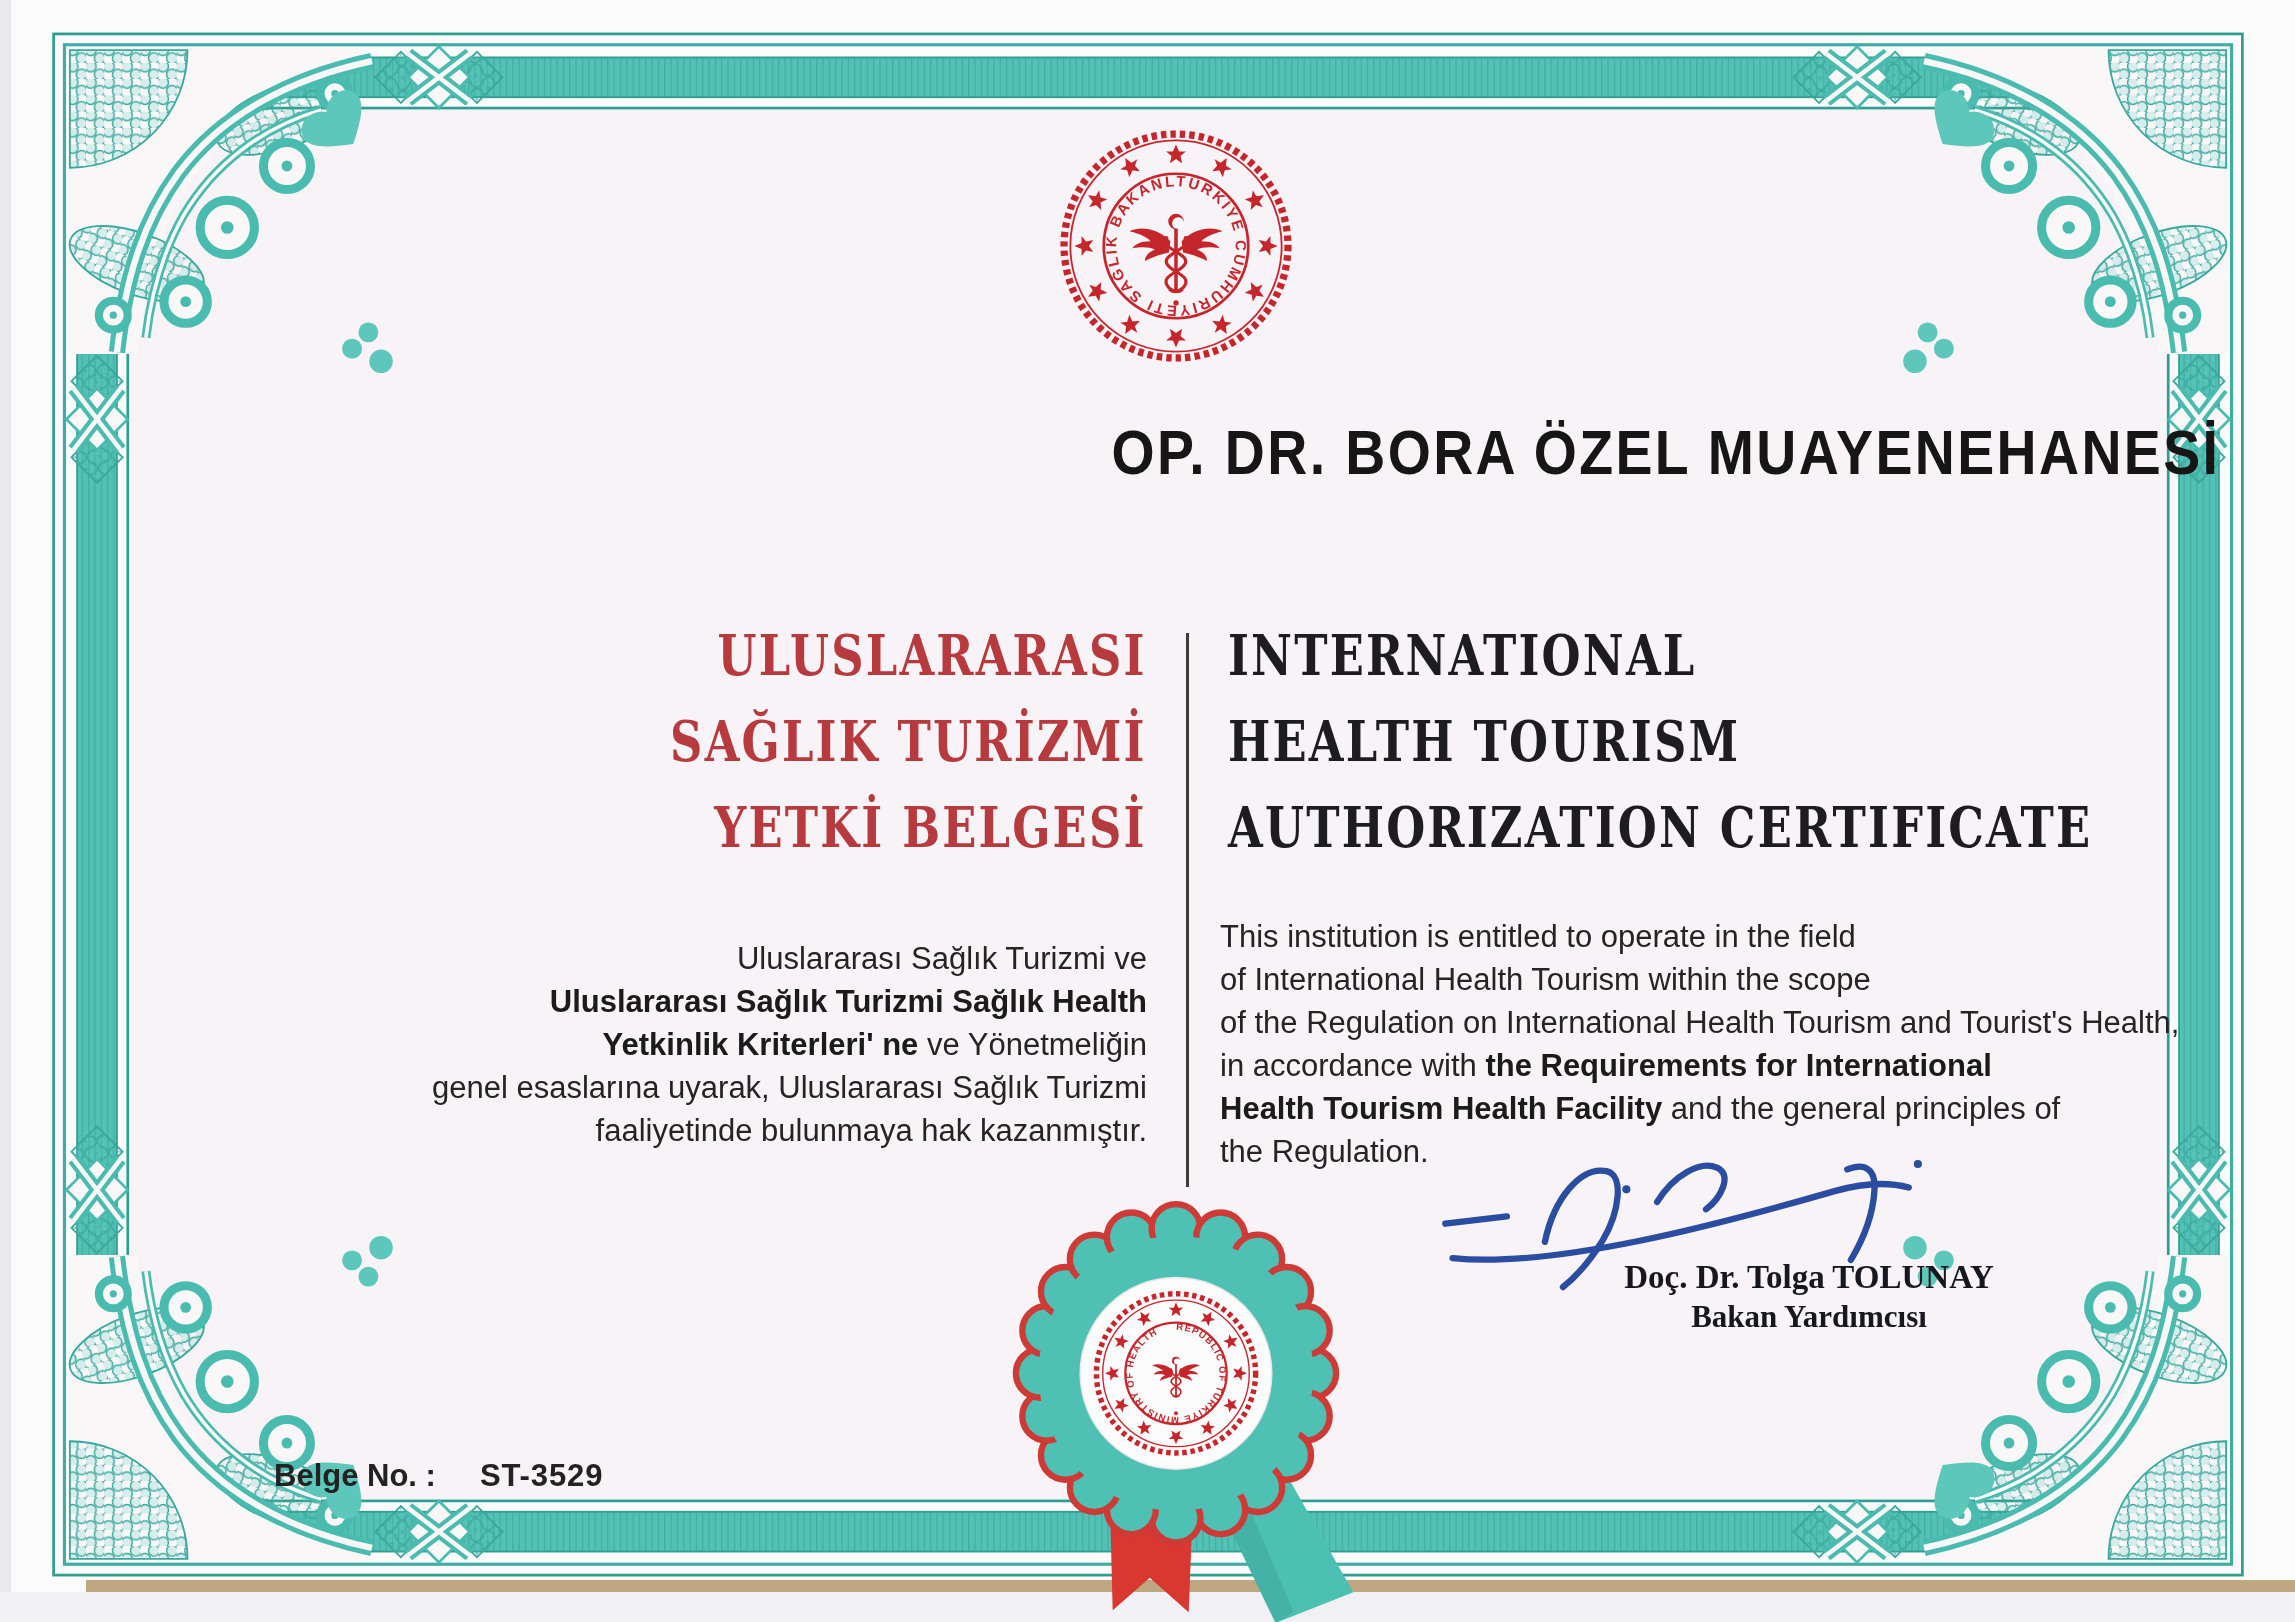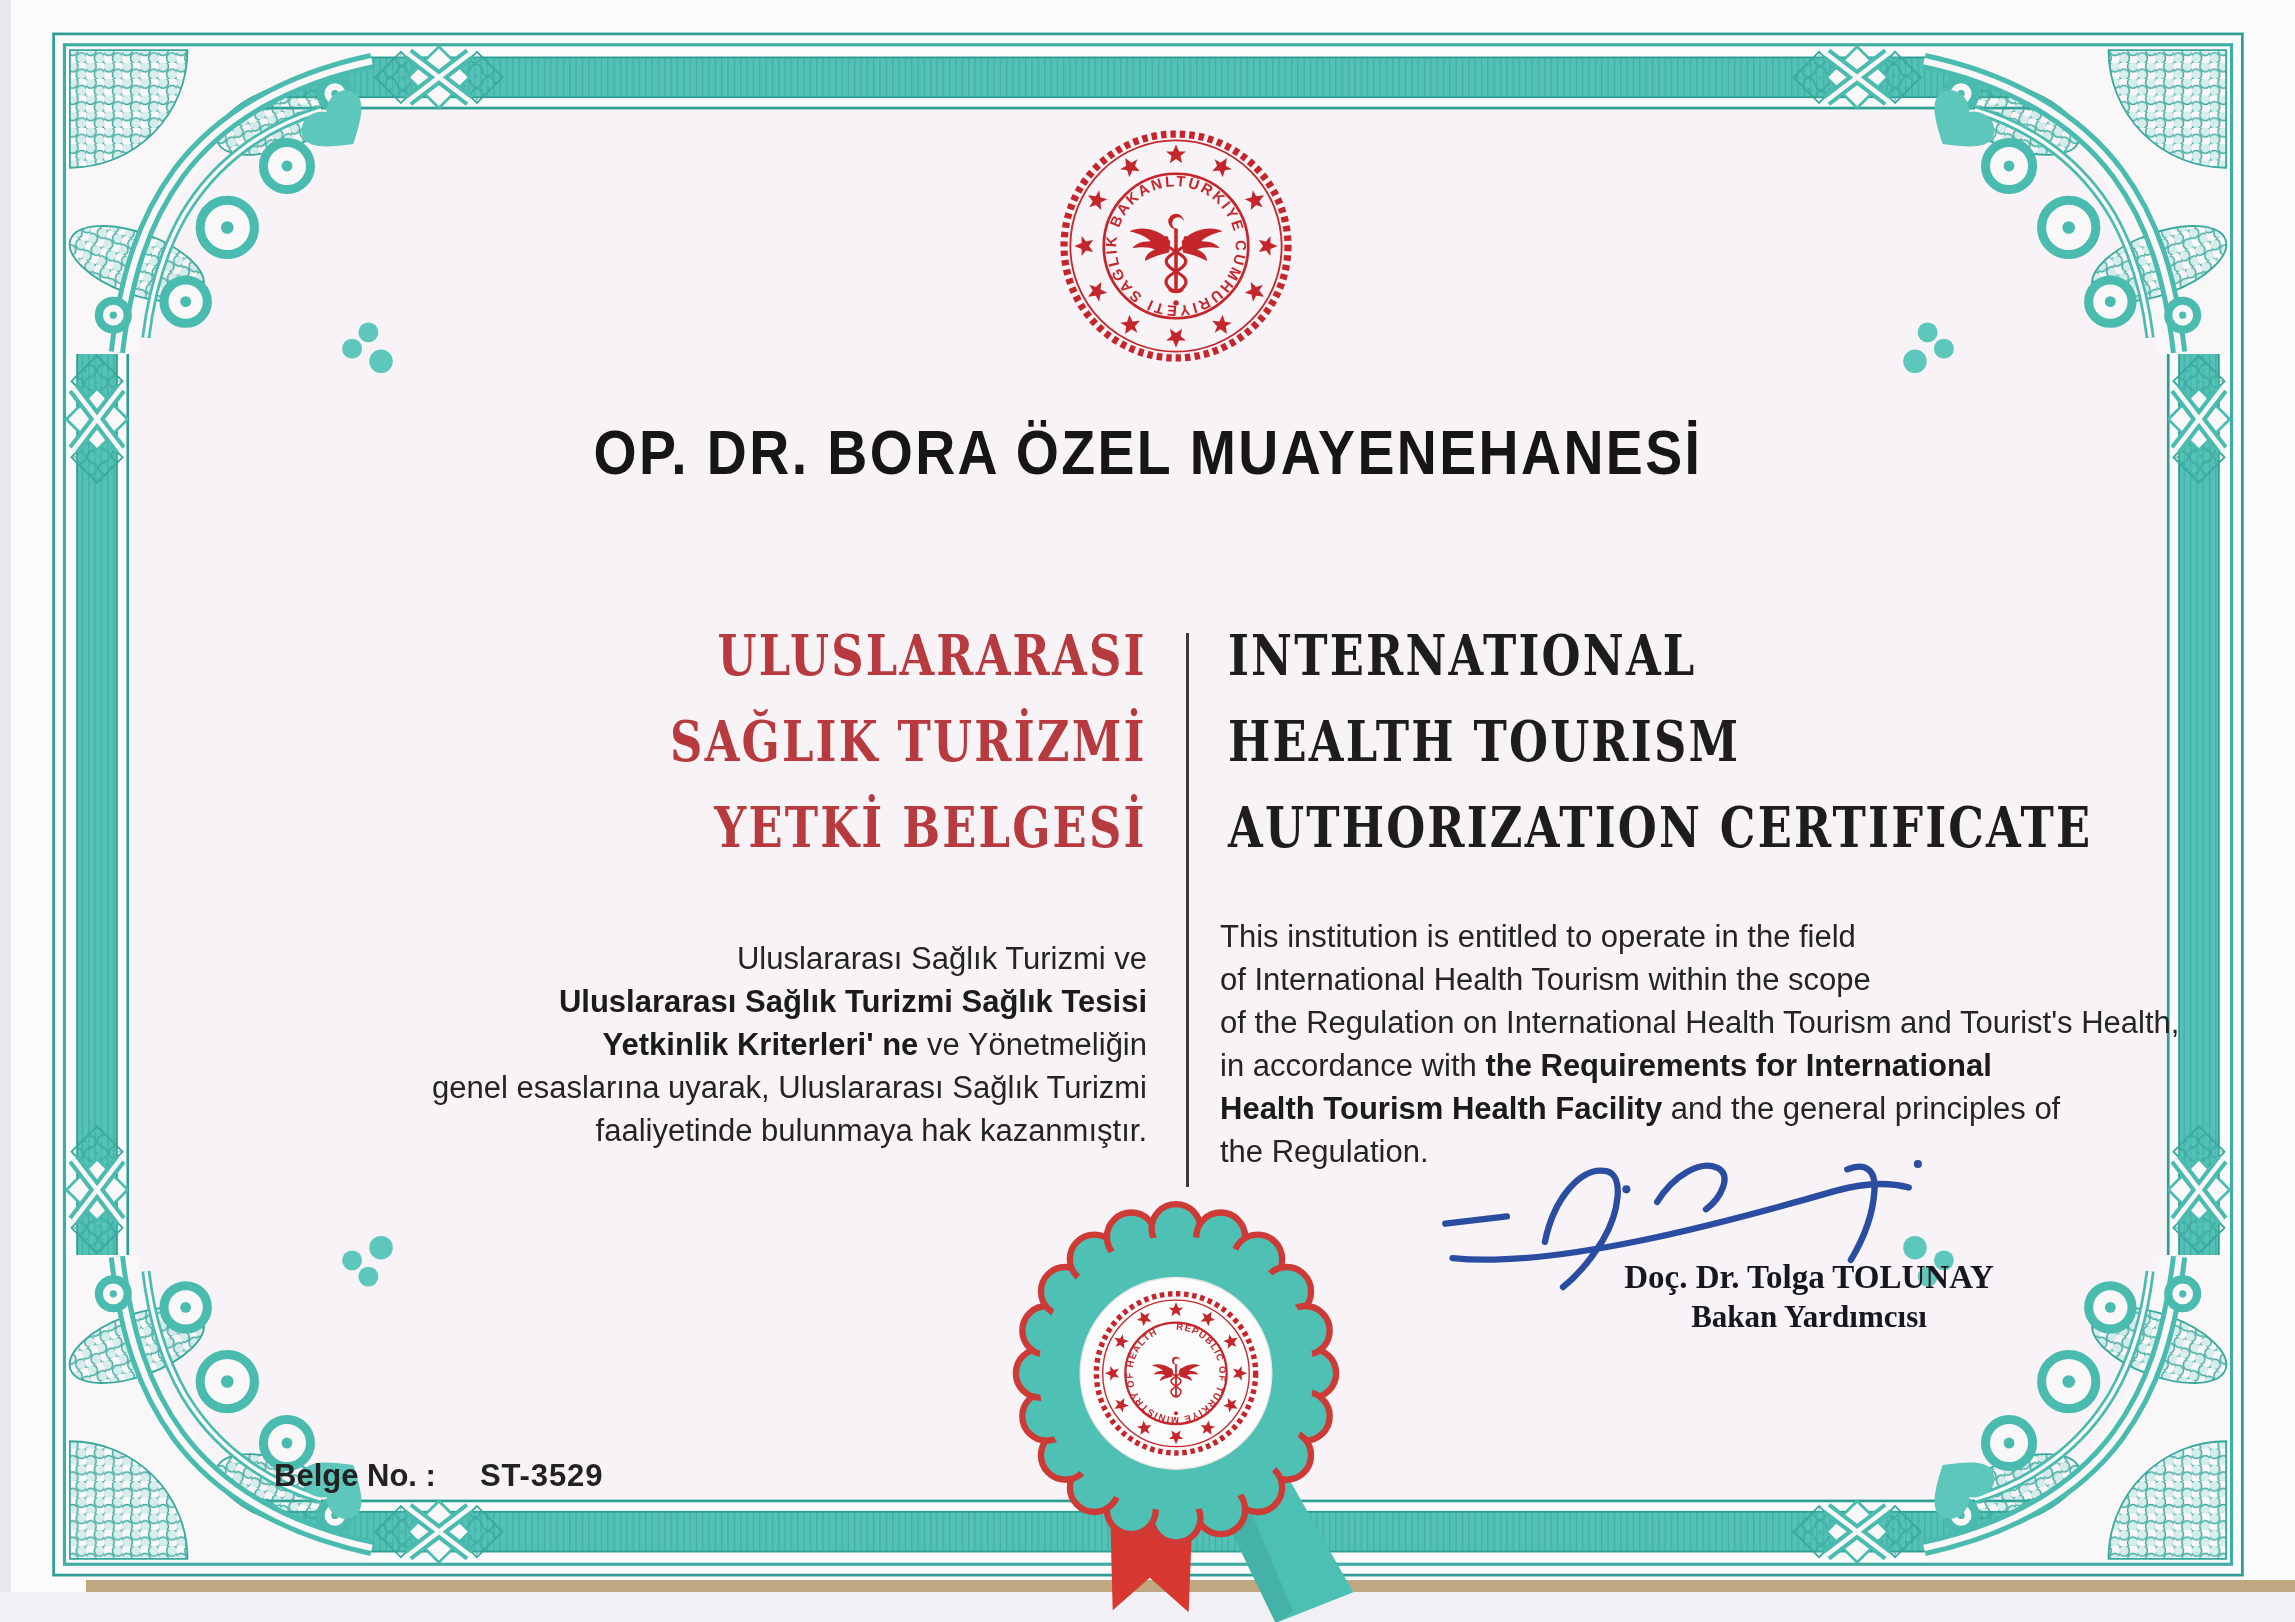--- a/index.html
+++ b/index.html
@@ -170,39 +170,39 @@
       <use href="#star5" transform="rotate(330 134 134) translate(134 33) scale(1.15)"></use>
     </g>
     <circle cx="134" cy="134" r="80" fill="none" stroke="#c5262c" stroke-width="3"></circle>
     <text font-size="16.5" font-weight="bold" letter-spacing="2.5" fill="#c5262c">
       <textPath href="#sealTextCircle">TÜRKİYE CUMHURİYETİ SAĞLIK BAKANLIĞI</textPath>
     </text>
     <circle cx="134" cy="197" r="3" fill="#c5262c"></circle>
     <use href="#caduceus" transform="translate(134 138) scale(0.78)"></use>
   </svg>
 
-  <div class="abs" id="facility" style="z-index:3;">
+  <div class="abs" id="facility" style="z-index:3;text-align:right;">
     <span>OP. DR. BORA ÖZEL MUAYENEHANESİ</span>
   </div>
 
   <div class="abs slab" id="title-tr" style="z-index:3;">
     <div>ULUSLARARASI</div>
     <div>SAĞLIK TURİZMİ</div>
     <div>YETKİ BELGESİ</div>
   </div>
   <div class="abs slab" id="title-en" style="z-index:3;">
     <div>INTERNATIONAL</div>
     <div>HEALTH TOURISM</div>
     <div>AUTHORIZATION CERTIFICATE</div>
   </div>
   <div class="abs" id="divider" style="z-index:3;"></div>
 
   <div class="abs bodytxt" id="body-tr" style="z-index:3;margin-top:12px;">
     <div>Uluslararası Sağlık Turizmi ve</div>
-    <div><b>Uluslararası Sağlık Turizmi Sağlık Tesisi</b></div>
+    <div><b>Uluslararası Sağlık Turizmi Sağlık Health</b></div>
     <div><b>Yetkinlik Kriterleri' ne</b><span> ve Yönetmeliğin</span></div>
     <div>genel esaslarına uyarak, Uluslararası Sağlık Turizmi</div>
     <div>faaliyetinde bulunmaya hak kazanmıştır.</div>
   </div>
   <div class="abs bodytxt" id="body-en" style="z-index:3;">
     <div>This institution is entitled to operate in the field</div>
     <div>of International Health Tourism within the scope</div>
     <div>of the Regulation on International Health Tourism and Tourist's Health,</div>
     <div><span>in accordance with </span><b>the Requirements for International</b></div>
     <div><b>Health Tourism Health Facility</b><span> and the general principles of</span></div>

